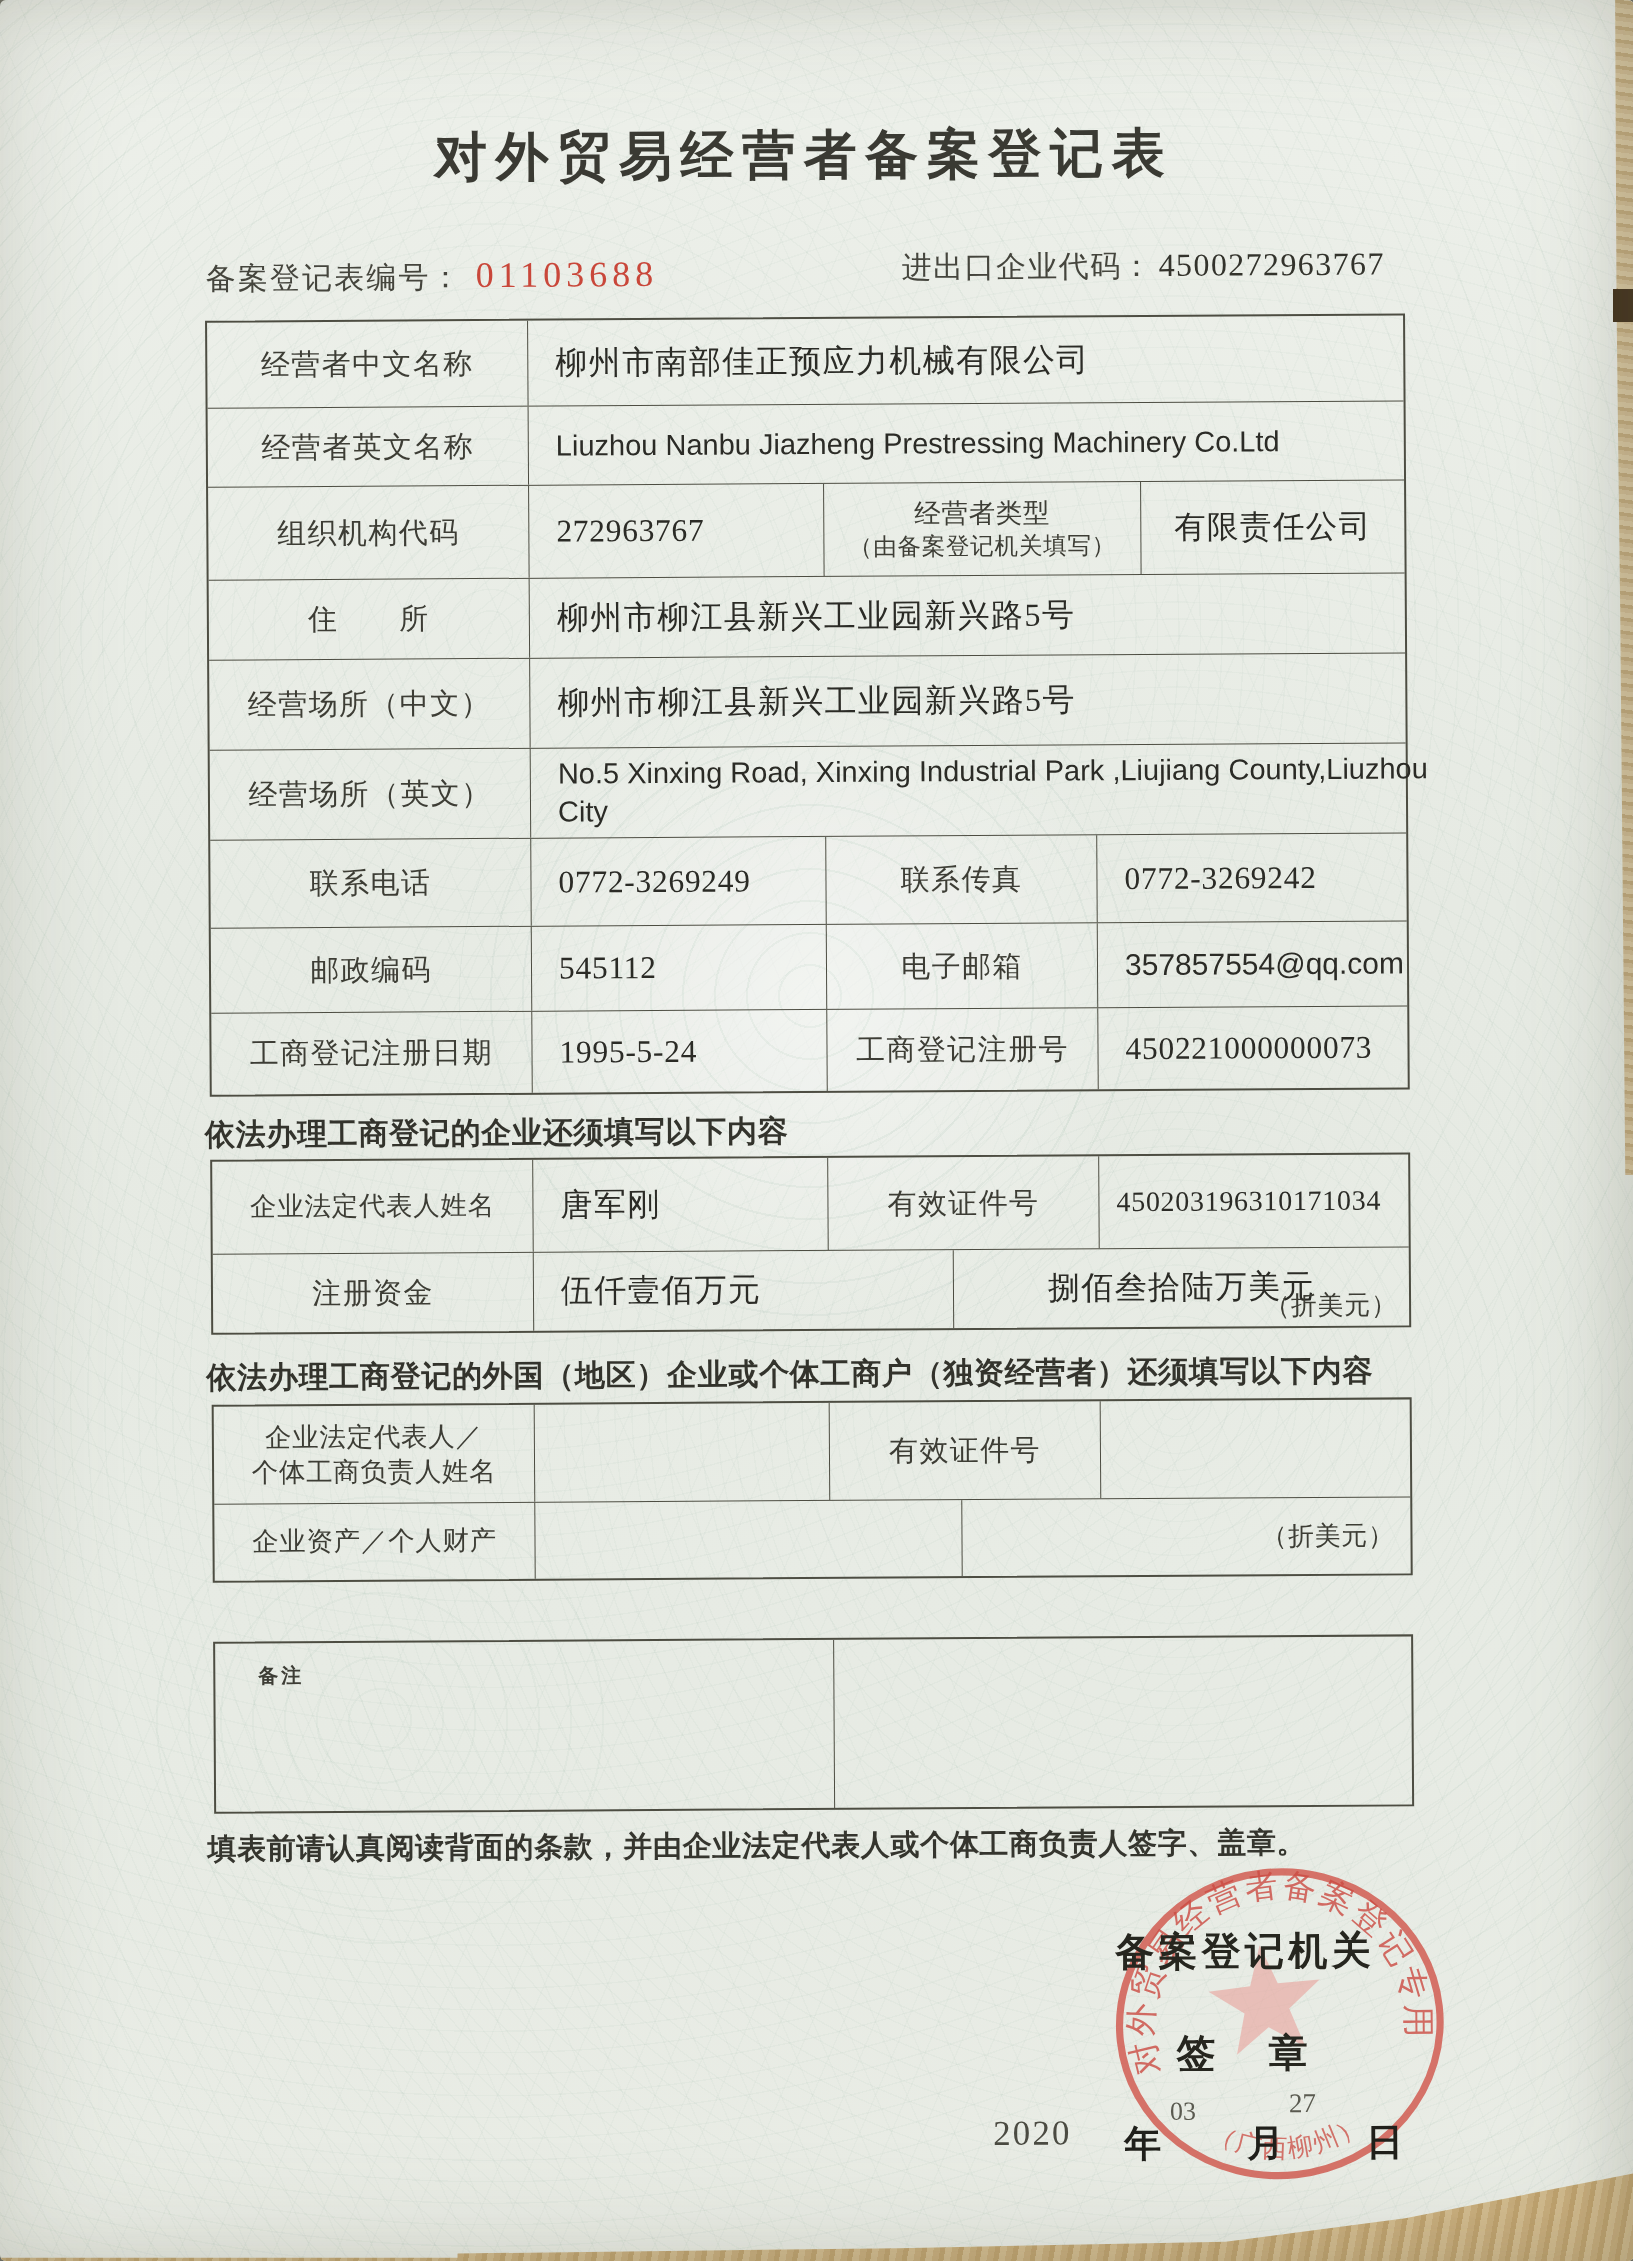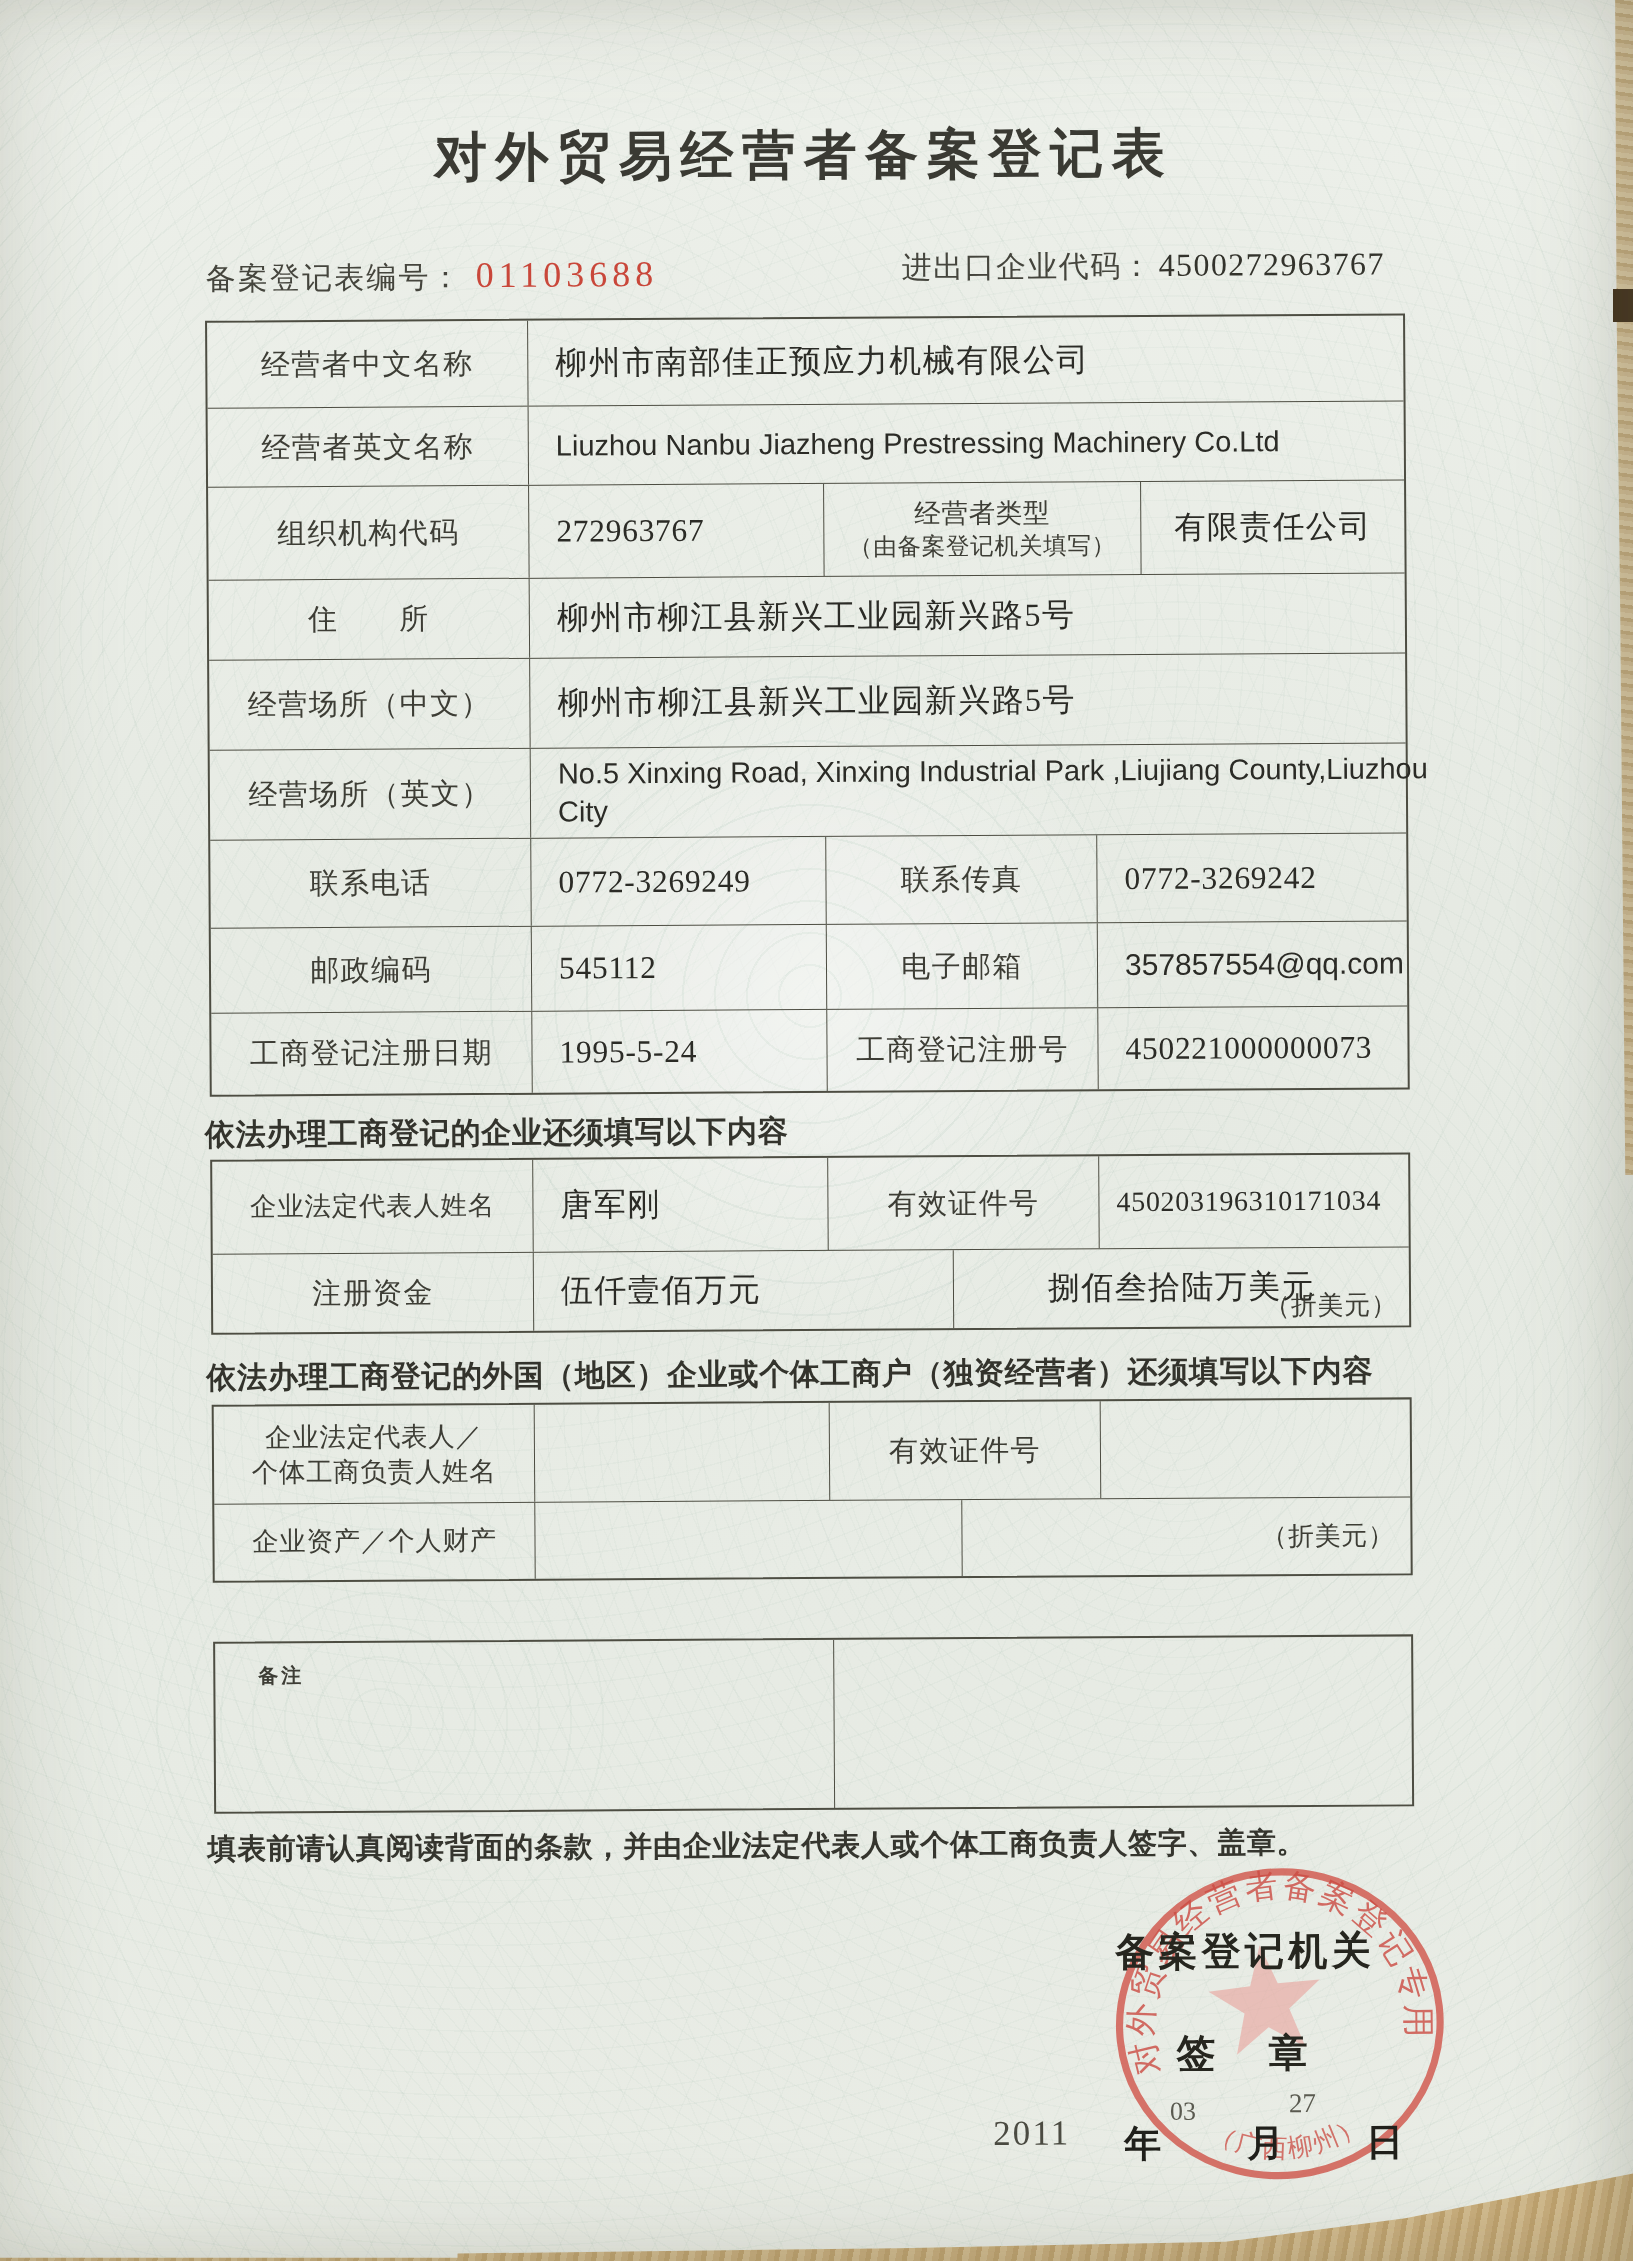--- a/index.html
+++ b/index.html
@@ -7,20 +7,21 @@
     position:relative;width:1634px;height:2261px;overflow:hidden;
     background-color:#e8ebe5;
     background-image:
       radial-gradient(circle at 50% 44%, rgba(255,255,255,.5), rgba(255,255,255,0) 22%),
       repeating-radial-gradient(circle at 30% 28%, rgba(122,163,142,.055) 0 1.4px, transparent 1.4px 21.5px),
       repeating-radial-gradient(circle at 72% 62%, rgba(122,163,142,.05) 0 1.4px, transparent 1.4px 17px),
       repeating-linear-gradient(113deg, rgba(118,158,138,.045) 0 1.4px, transparent 1.4px 29px),
       repeating-linear-gradient(67deg, rgba(118,158,138,.045) 0 1.4px, transparent 1.4px 29px),
       linear-gradient(180deg,#edf0ea,#e6eae3 40%,#e7ebe4 75%,#e9ece5);
     font-family:"Liberation Sans","DejaVu Sans",sans-serif;
+    border-radius:6px;
   }
   .photo::after{content:"";position:absolute;inset:0;z-index:40;pointer-events:none;
     box-shadow:inset 0 0 122px rgba(100,100,78,.20), inset -21.5px 0 50px rgba(110,110,88,.10);}
   .rosette{position:absolute;border-radius:50%;pointer-events:none;
     background:repeating-radial-gradient(circle, rgba(255,255,255,0) 0 30px, rgba(118,162,140,.09) 30px 32px);}
   .rosette.a{left:459px;top:645px;width:702px;height:702px;}
   .rosette.b{left:129px;top:1469px;width:502px;height:502px;opacity:.7;}
 
   
   .side-strip{position:absolute;top:0;right:0;width:23px;height:1175px;z-index:30;
@@ -229,21 +230,21 @@
       </text>
       <text font-size="36" fill="#cb4a41" opacity="0.75" letter-spacing="3" font-family="&quot;Liberation Serif&quot;,&quot;DejaVu Serif&quot;,serif">
         <textPath href="#arcBottom" startOffset="70">（广西柳州）</textPath>
       </text>
     </svg>
 
     <div class="authority">备案登记机关</div>
     <div class="signchop">签　章</div>
 
     <div class="dateline">
-      <span class="d-serif d-year">2011</span>
+      <span class="d-serif d-year">2020</span>
       <span class="d-unit d-u1">年</span>
       <span class="d-serif d-month">03</span>
       <span class="d-unit d-u2">月</span>
       <span class="d-serif d-day">27</span>
       <span class="d-unit d-u3">日</span>
     </div>
 
   </div>
 </div>
 

